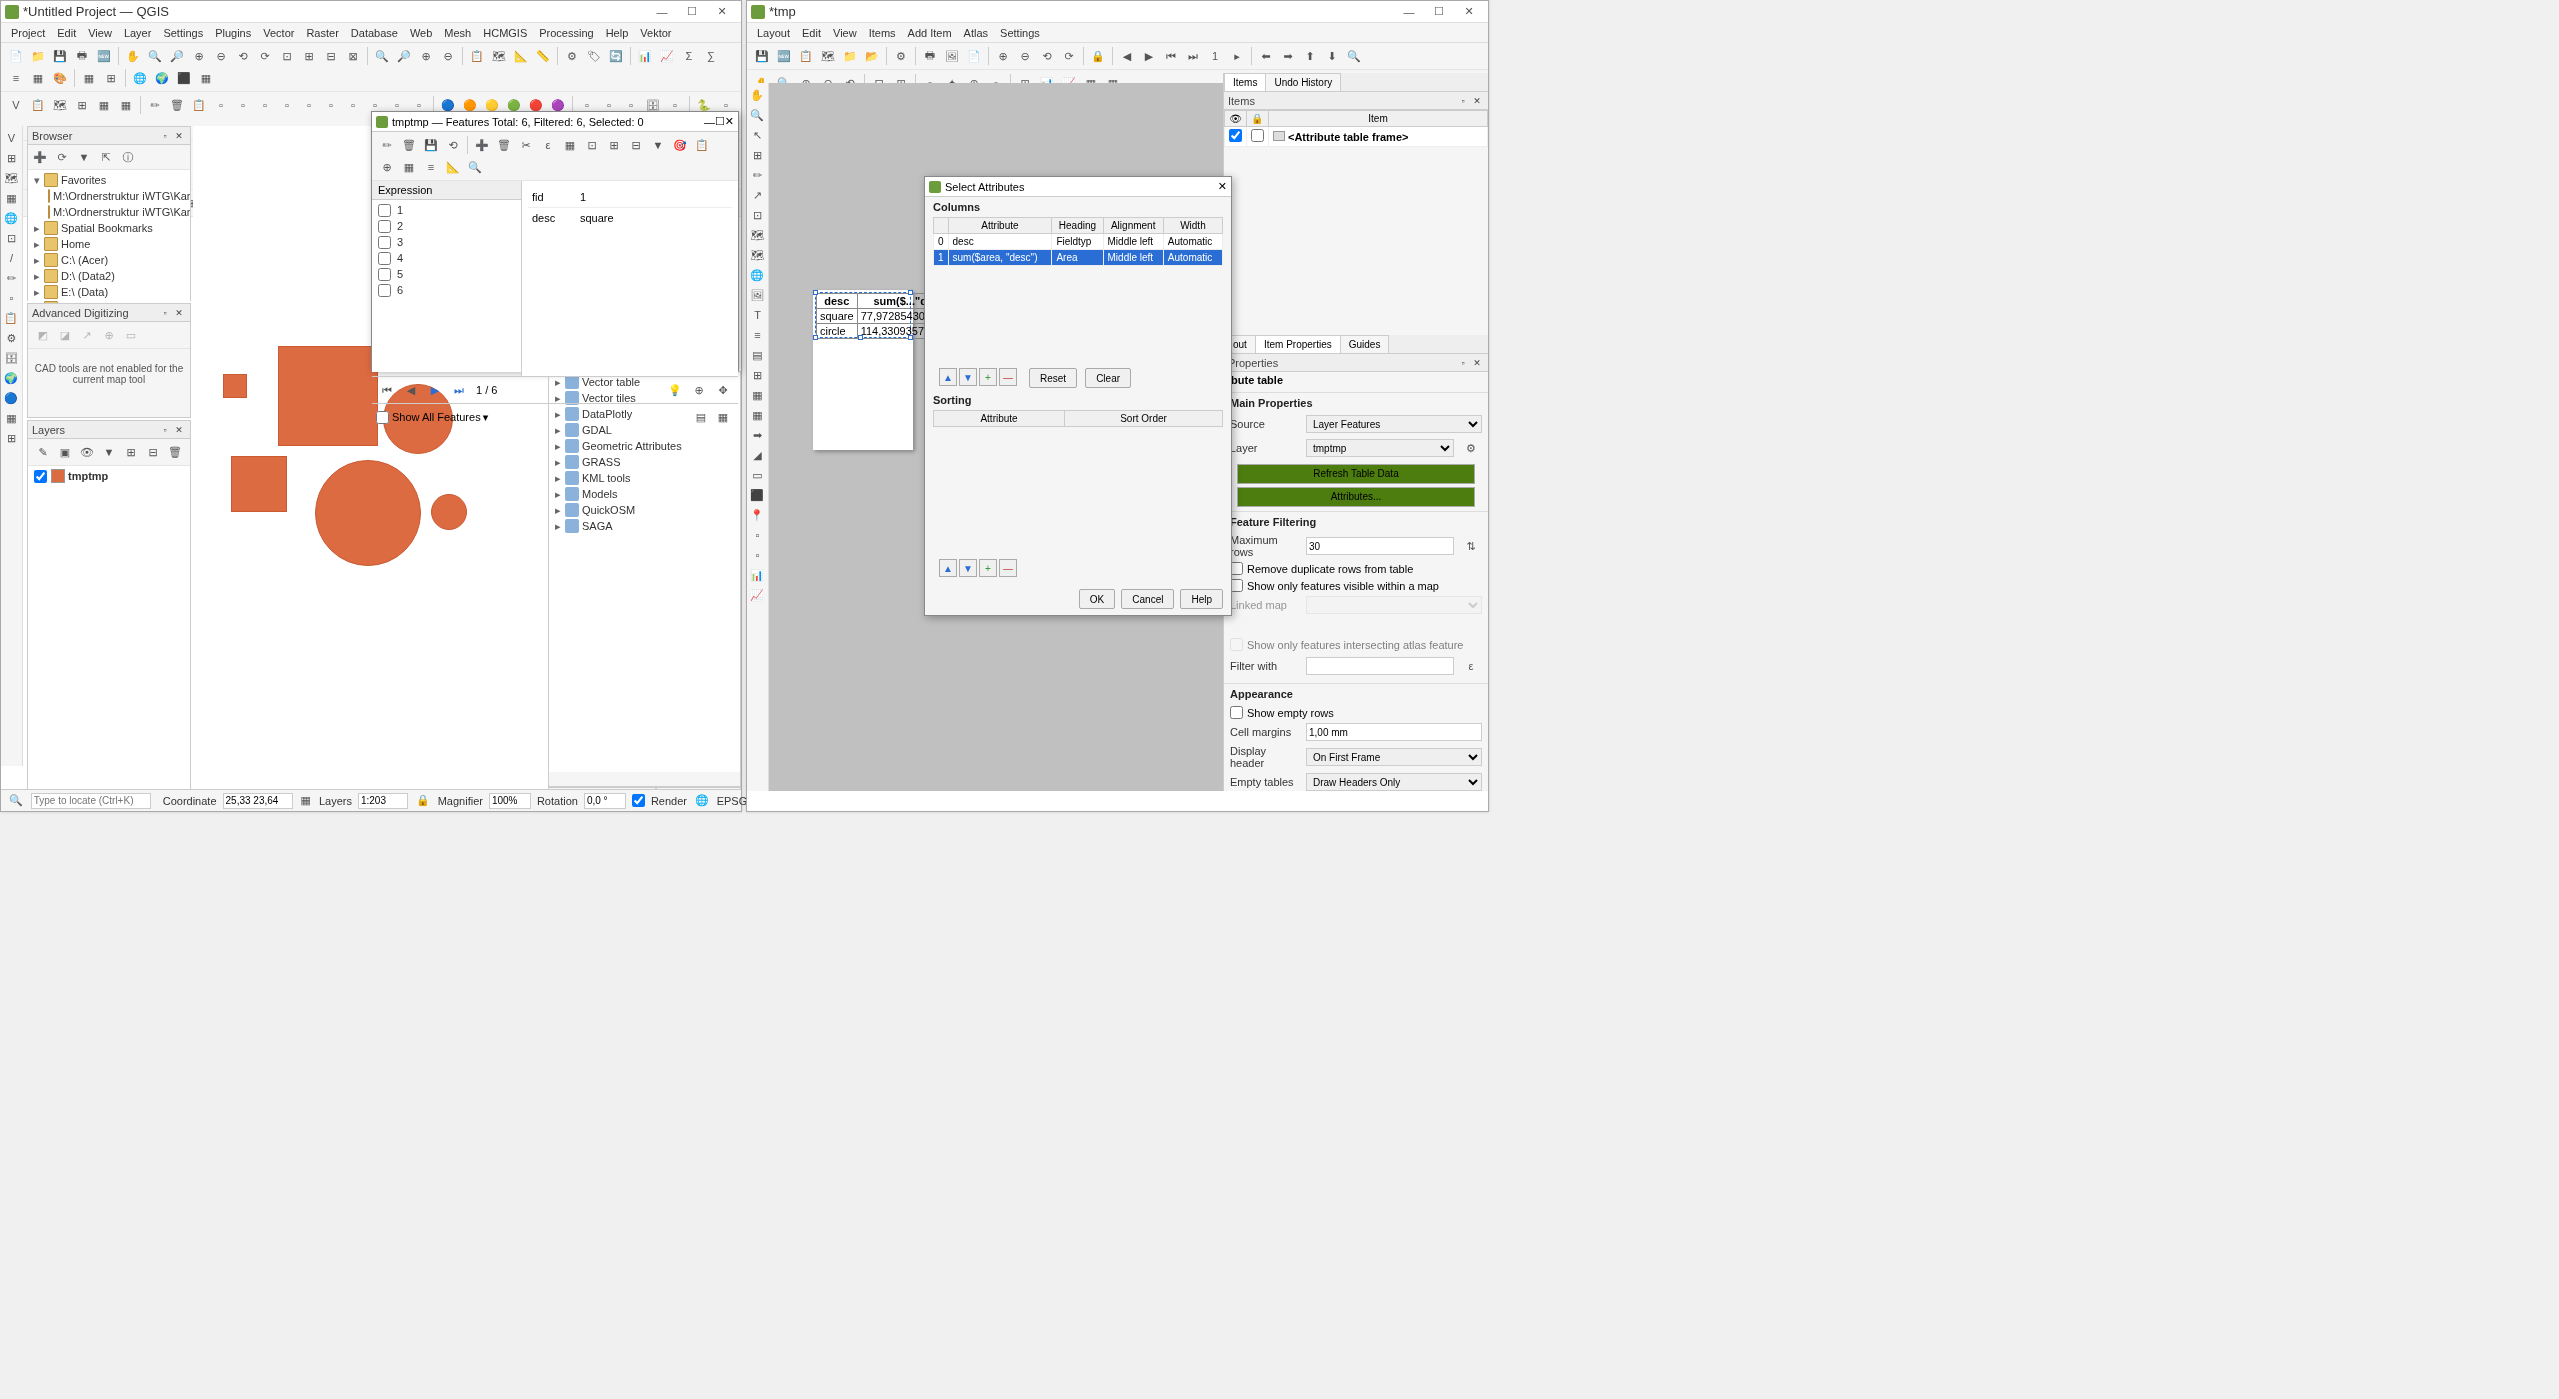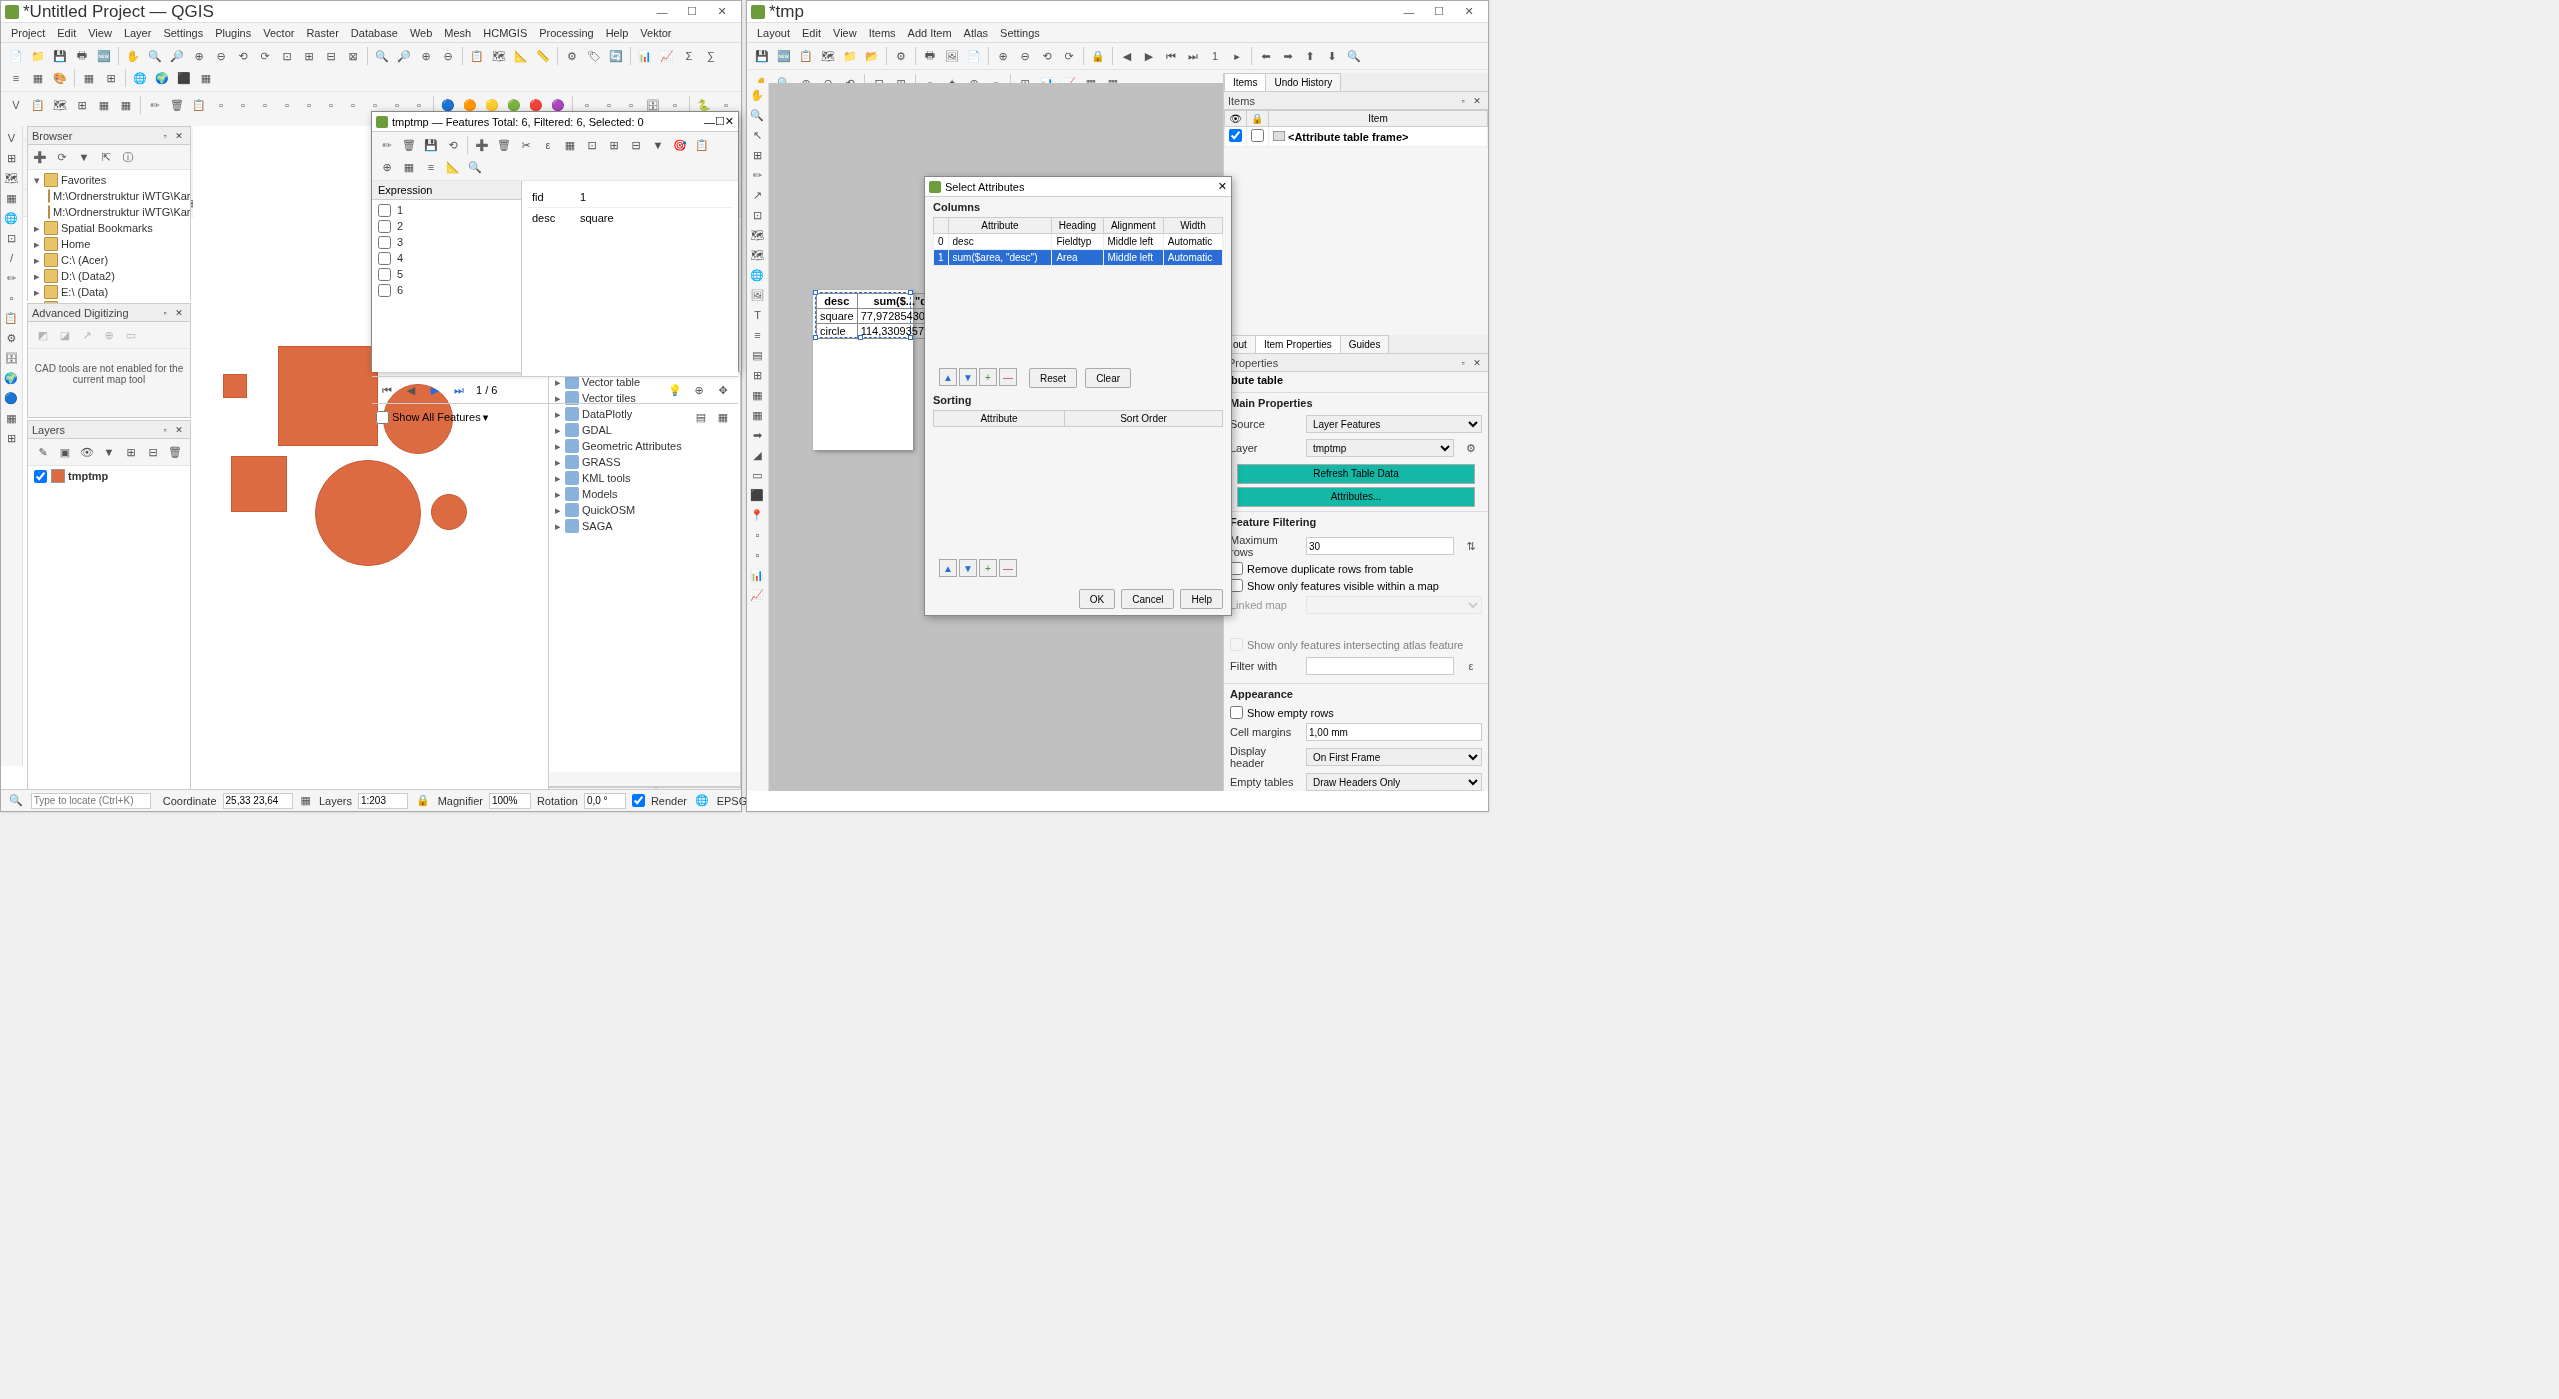--- a/index.html
+++ b/index.html
@@ -1,20 +1,20 @@
 <!DOCTYPE html>
 <html><head>
 <meta charset="utf-8">
 <style>
 * { box-sizing: border-box; margin: 0; padding: 0; font-family: "Segoe UI", Tahoma, sans-serif; font-size: 11px; }
 body { background: #f0f0f0; width: 2559px; height: 1399px; overflow: hidden; position: relative; }
 .window { position: absolute; background: #fff; border: 1px solid #aaa; box-shadow: 0 0 3px rgba(0,0,0,0.15); }
 .titlebar { height: 22px; background: #fff; display: flex; align-items: center; padding: 0 4px; border-bottom: 1px solid #e0e0e0; }
 .titlebar .qicon { width: 14px; height: 14px; background: #6c9c3c; border-radius: 2px; margin-right: 4px; }
-.titlebar .title { flex: 1; font-size: 17px; color: #333; }
+.titlebar .title { flex: 1; font-size: 13px; color: #333; }
 .titlebar .winbtn { width: 30px; height: 18px; display: flex; align-items: center; justify-content: center; color: #555; cursor: pointer; }
 .menubar { height: 20px; display: flex; align-items: center; padding: 0 4px; background: #f5f5f5; border-bottom: 1px solid #ddd; }
 .menubar span { padding: 2px 6px; color: #333; cursor: pointer; }
 .toolbar-row { display: flex; align-items: center; padding: 2px 4px; background: #f5f5f5; border-bottom: 1px solid #e5e5e5; flex-wrap: wrap; }
 .tbtn { width: 20px; height: 20px; margin: 1px; display: inline-flex; align-items: center; justify-content: center; border: 1px solid transparent; border-radius: 2px; cursor: pointer; color: #555; }
 .tbtn.disabled { opacity: 0.4; }
 .sep { width: 1px; height: 18px; background: #ccc; margin: 0 3px; }
 .panel { background: #f5f5f5; border: 1px solid #ccc; }
 .panel-title { height: 18px; background: #eee; border-bottom: 1px solid #ccc; padding: 2px 4px; font-size: 10px; color: #444; display: flex; align-items: center; }
 .panel-title .spacer { flex: 1; }
@@ -43,21 +43,21 @@
 .prop-panel { position: absolute; background: #f5f5f5; border-left: 1px solid #ccc; font-size: 10px; }
 .tab-strip { display: flex; background: #eee; border-bottom: 1px solid #ccc; }
 .tab { padding: 3px 8px; border: 1px solid #ccc; border-bottom: none; background: #f5f5f5; margin-right: -1px; font-size: 10px; cursor: pointer; }
 .tab.active { background: #fff; }
 .prop-row { display: flex; align-items: center; padding: 2px 6px; gap: 6px; }
 .prop-row label { flex: 0 0 70px; color: #333; }
 .prop-row .field { flex: 1; }
 .prop-row select, .prop-row input[type="text"]{ width: 100%; height: 18px; border: 1px solid #ccc; font-size: 10px; padding: 0 2px; }
 .section-header { font-weight: bold; padding: 4px 6px; color: #222; border-top: 1px solid #ddd; margin-top: 4px; }
 .checkbox-row { display: flex; align-items: center; padding: 2px 6px; gap: 4px; }
-.wide-btn { display: block; margin: 3px auto; width: 90%; height: 20px; background: #14b8a6; border: 1px solid #aaa; text-align: center; line-height: 18px; cursor: pointer; font-size: 10px; }
+.wide-btn { display: block; margin: 3px auto; width: 90%; height: 20px; background: #4d7c0f; border: 1px solid #aaa; text-align: center; line-height: 18px; cursor: pointer; font-size: 10px; }
 .iconbtn-row { display: flex; gap: 2px; padding: 2px 6px; }
 .iconbtn-row .ib { width: 18px; height: 18px; border: 1px solid #aaa; background: #f0f0f0; display: flex; align-items: center; justify-content: center; cursor: pointer; font-size: 10px; }
 .layout-statusbar { position: absolute; bottom: 0; left: 0; right: 0; height: 20px; background: #f5f5f5; border-top: 1px solid #ccc; display: flex; align-items: center; justify-content: flex-end; padding: 0 8px; gap: 18px; font-size: 10px; color: #333; }
 .proc-tabs { position:absolute; height:18px; background:#eee; border-top:1px solid #ccc; display:flex; }
 .proc-tabs .ptab { padding:2px 10px; border:1px solid #ccc; border-bottom:none; background:#f5f5f5; font-size:10px; cursor:pointer; }
 </style>
 </head>
 <body>
 
 <div class="window" style="left:0; top:0; width:742px; height:812px;">

